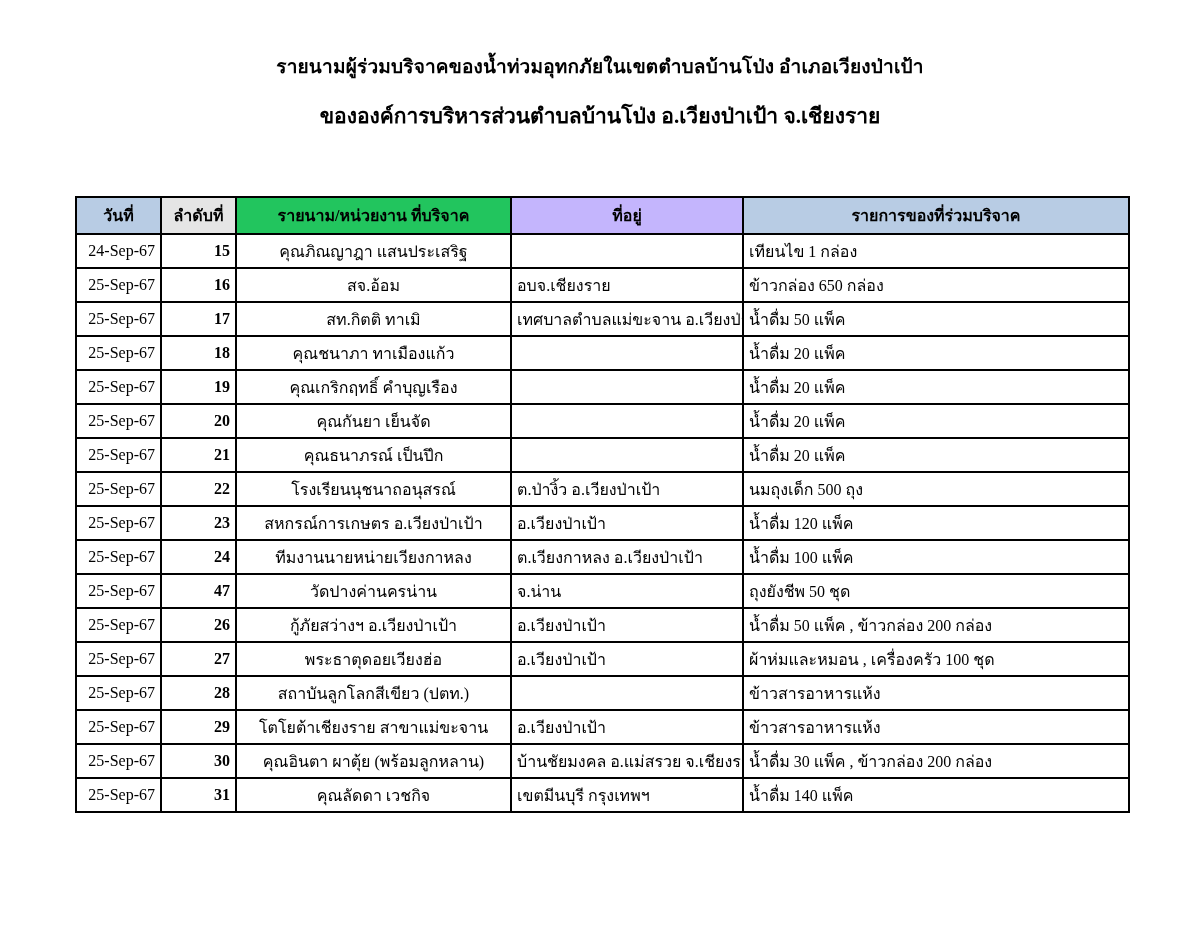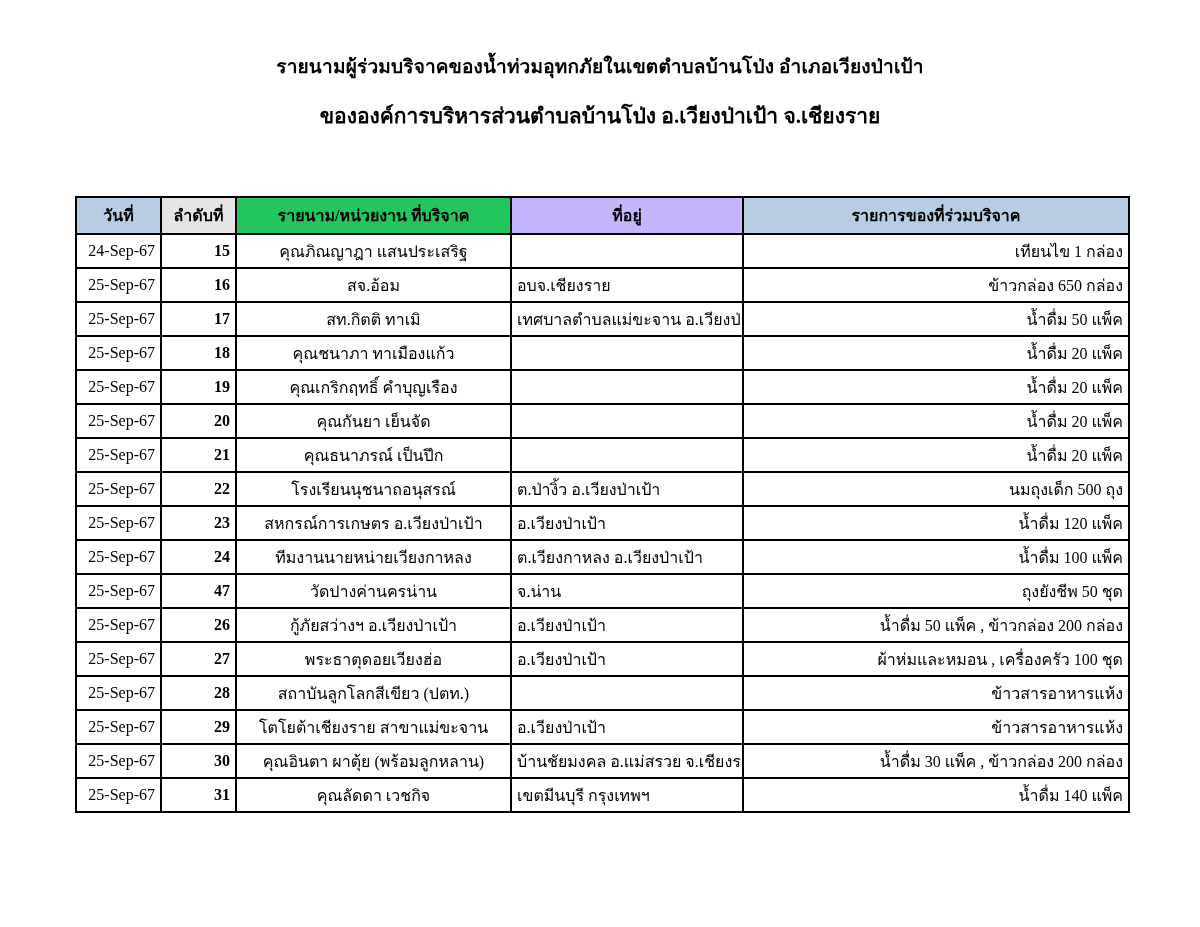--- a/index.html
+++ b/index.html
@@ -60,21 +60,21 @@
   }
   .col-date   { width: 85px; }
   .col-no     { width: 75px; }
   .col-name   { width: 275px; }
   .col-addr   { width: 232px; }
   .col-items  { width: 386px; }
   td.cell-date   { text-align: right; font-family: "Liberation Serif", serif; }
   td.cell-no     { text-align: right; font-weight: bold; }
   td.cell-name   { text-align: center; }
   td.cell-addr   { text-align: left; }
-  td.cell-items  { text-align: right; }
+  td.cell-items  { text-align: left; }
 </style>
 </head>
 <body>
 
 <div class="page">
 
   <div class="title-block">
     <p class="title-line1">รายนามผู้ร่วมบริจาคของน้ำท่วมอุทกภัยในเขตตำบลบ้านโป่ง อำเภอเวียงป่าเป้า</p>
     <p class="title-line2">ขององค์การบริหารส่วนตำบลบ้านโป่ง อ.เวียงป่าเป้า จ.เชียงราย</p>
   </div>

